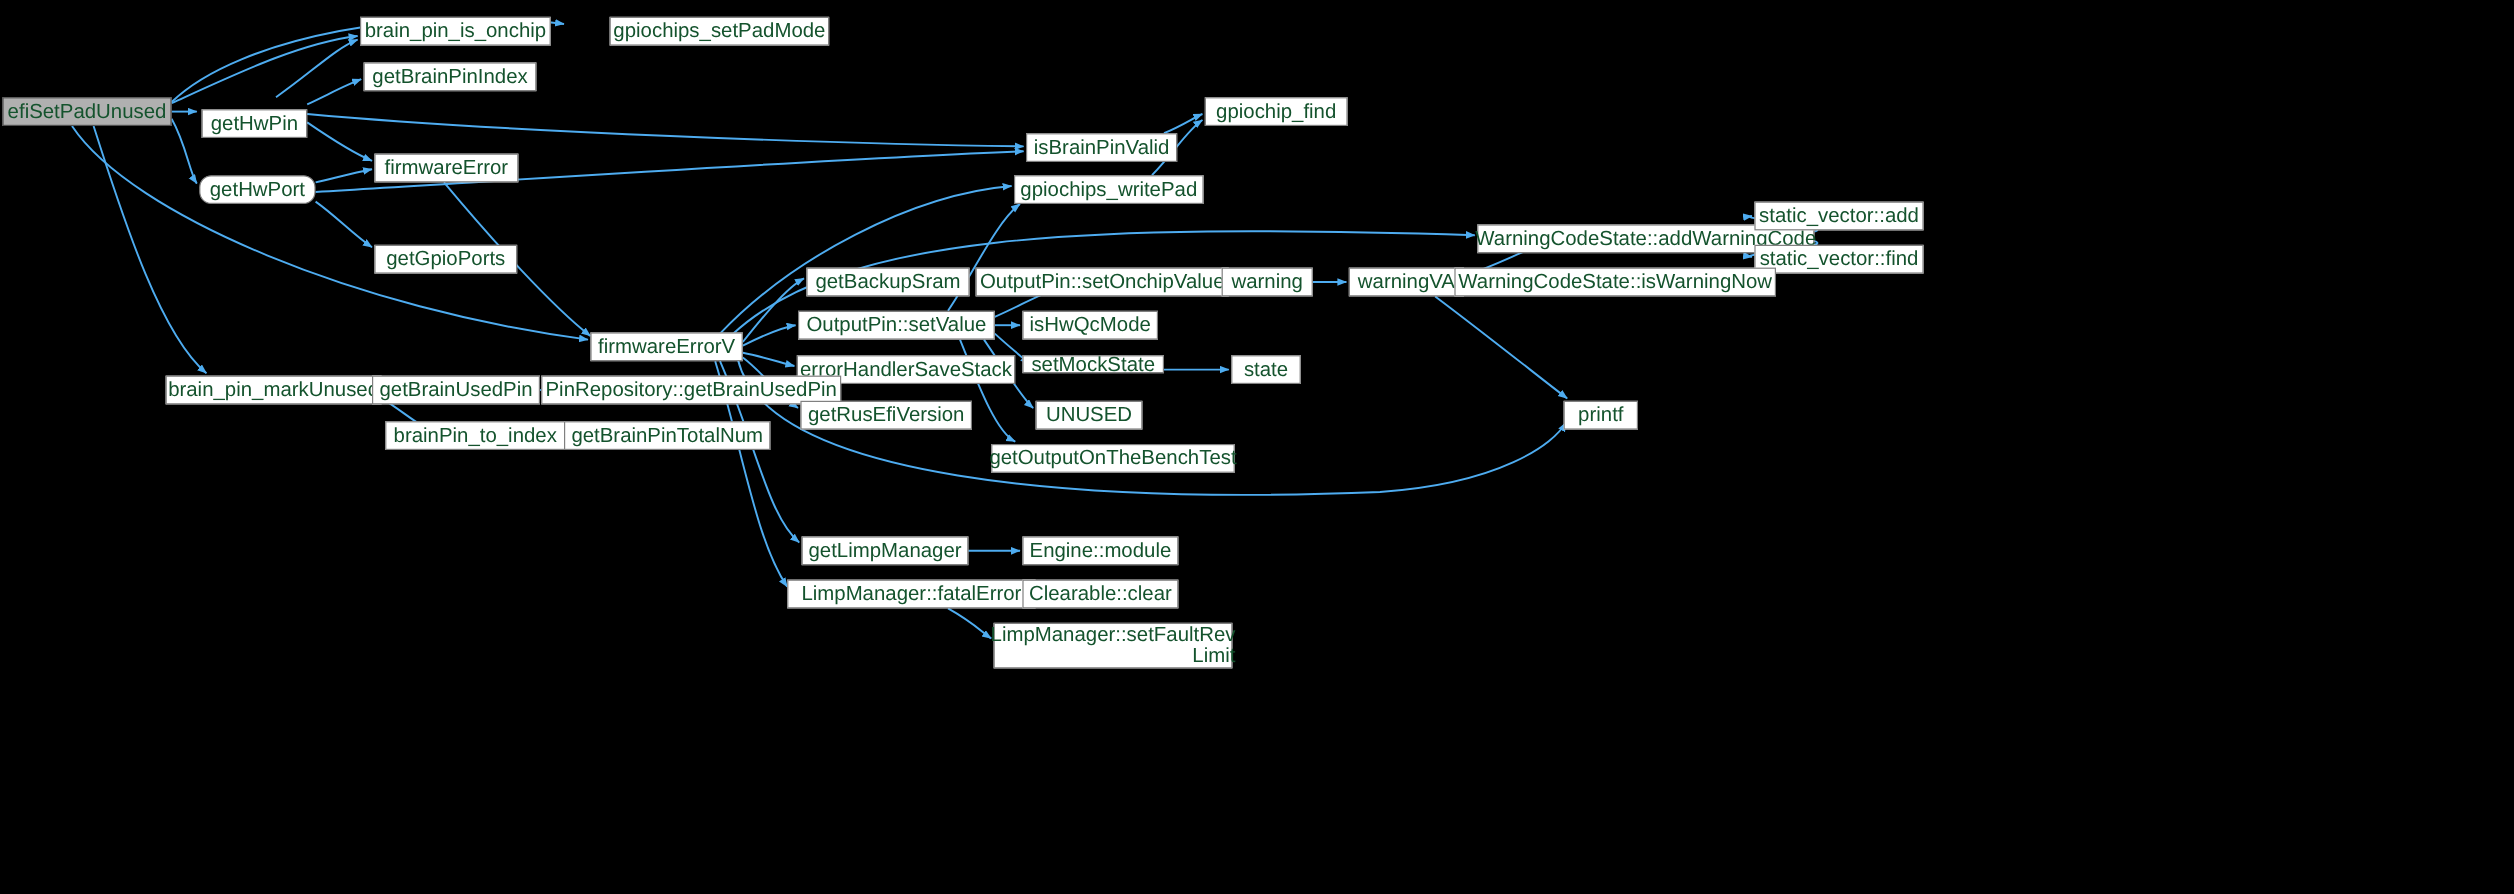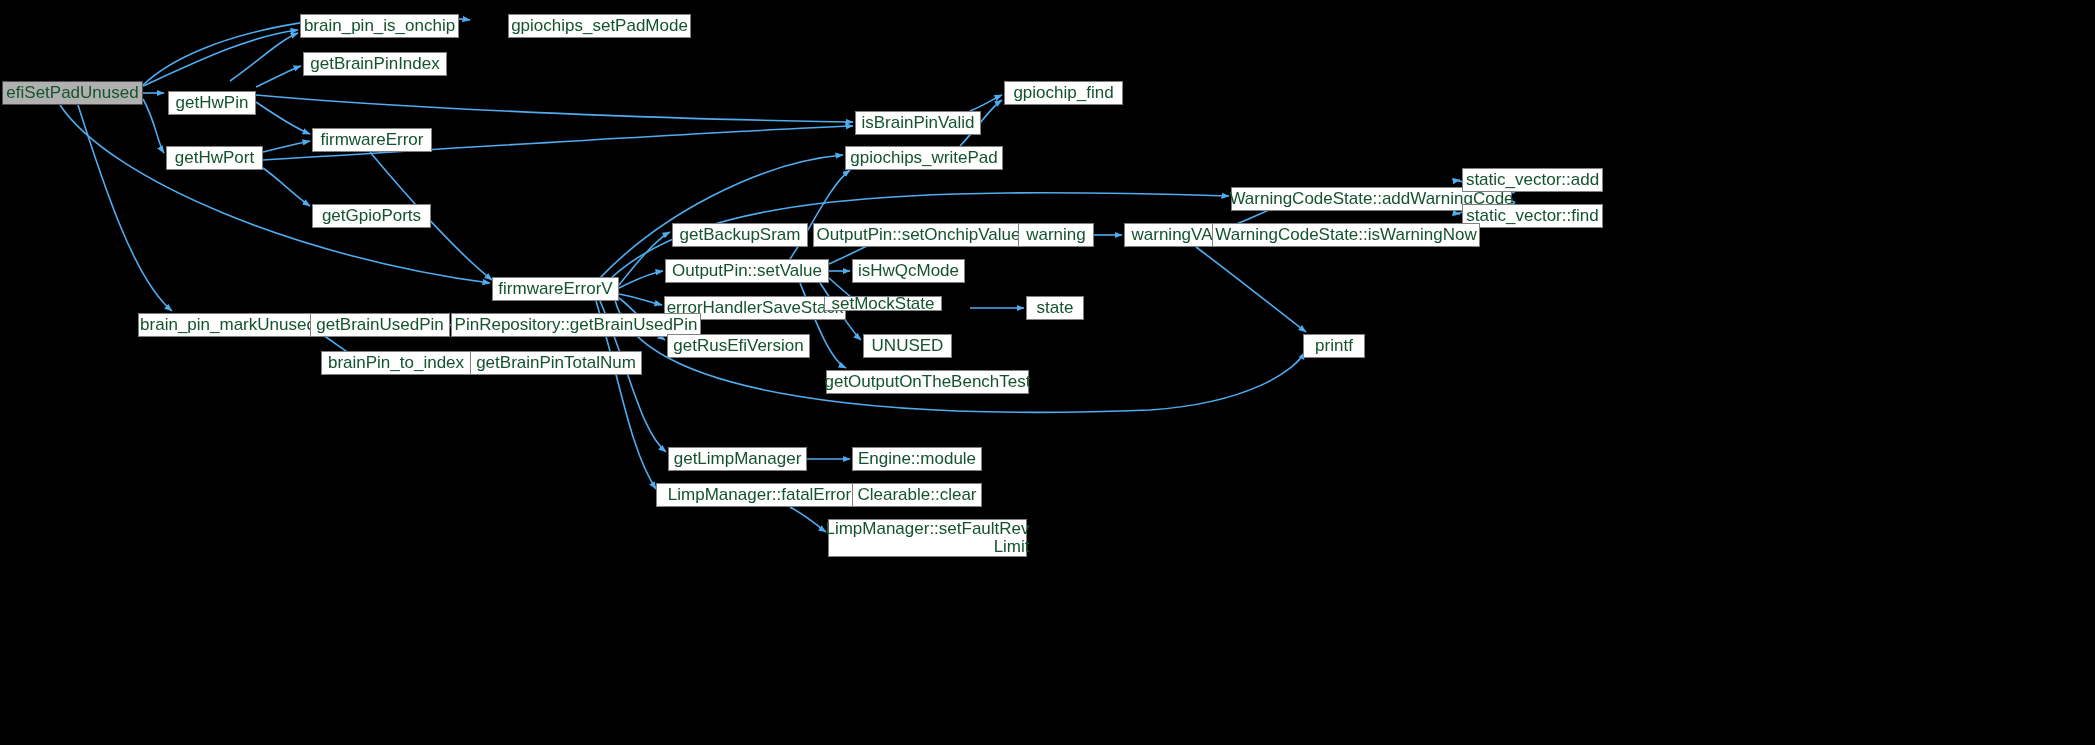--- a/index.html
+++ b/index.html
@@ -73,36 +73,36 @@
   </svg>
   <div id="node-layer">
       <div class="node root" style="left: 2px; top: 81px; width: 141px; height: 24px;">efiSetPadUnused</div>
       <div class="node" style="left: 300px; top: 14px; width: 159px; height: 24px;">brain_pin_is_onchip</div>
       <div class="node" style="left: 472px; top: 14px; width: 183px; height: 24px; margin-left: 36px;">gpiochips_setPadMode</div>
       <div class="node" style="left: 303px; top: 52px; width: 144px; height: 24px;">getBrainPinIndex</div>
       <div class="node" style="left: 168px; top: 91px; width: 88px; height: 24px;">getHwPin</div>
       <div class="node" style="left: 1004px; top: 81px; width: 119px; height: 24px;">gpiochip_find</div>
       <div class="node" style="left: 855px; top: 111px; width: 126px; height: 24px;">isBrainPinValid</div>
       <div class="node" style="left: 312px; top: 128px; width: 120px; height: 24px;">firmwareError</div>
-      <div class="node" style="left: 166px; top: 146px; width: 97px; height: 24px;">getHwPort</div>
+      <div class="node" style="left: 166px; top: 146px; width: 97px; height: 24px; border-radius: 10px;">getHwPort</div>
       <div class="node" style="left: 845px; top: 146px; width: 158px; height: 24px;">gpiochips_writePad</div>
       <div class="node" style="left: 1231px; top: 187px; width: 281px; height: 24px;">WarningCodeState::addWarningCode</div>
       <div class="node" style="left: 1462px; top: 168px; width: 141px; height: 24px;">static_vector::add</div>
       <div class="node" style="left: 1462px; top: 204px; width: 141px; height: 24px;">static_vector::find</div>
       <div class="node" style="left: 312px; top: 204px; width: 119px; height: 24px;">getGpioPorts</div>
       <div class="node" style="left: 672px; top: 223px; width: 136px; height: 24px;">getBackupSram</div>
       <div class="node" style="left: 813px; top: 223px; width: 211px; height: 24px;">OutputPin::setOnchipValue</div>
       <div class="node" style="left: 1018px; top: 223px; width: 76px; height: 24px;">warning</div>
       <div class="node" style="left: 1124px; top: 223px; width: 96px; height: 24px;">warningVA</div>
       <div class="node" style="left: 1212px; top: 223px; width: 268px; height: 24px;">WarningCodeState::isWarningNow</div>
       <div class="node" style="left: 665px; top: 259px; width: 164px; height: 24px;">OutputPin::setValue</div>
       <div class="node" style="left: 852px; top: 259px; width: 113px; height: 24px;">isHwQcMode</div>
       <div class="node" style="left: 492px; top: 277px; width: 127px; height: 24px;">firmwareErrorV</div>
       <div class="node" style="left: 664px; top: 296px; width: 182px; height: 24px;">errorHandlerSaveStack</div>
-      <div class="node" style="left: 824px; top: 296px; width: 118px; height: 15px;">setMockState</div>
+      <div class="node" style="left: 852px; top: 296px; width: 118px; height: 15px;">setMockState</div>
       <div class="node" style="left: 1026px; top: 296px; width: 58px; height: 24px;">state</div>
       <div class="node" style="left: 138px; top: 313px; width: 180px; height: 24px;">brain_pin_markUnused</div>
       <div class="node" style="left: 310px; top: 313px; width: 140px; height: 24px;">getBrainUsedPin</div>
       <div class="node" style="left: 451px; top: 313px; width: 250px; height: 24px;">PinRepository::getBrainUsedPin</div>
       <div class="node" style="left: 1303px; top: 334px; width: 62px; height: 24px;">printf</div>
       <div class="node" style="left: 667px; top: 334px; width: 143px; height: 24px;">getRusEfiVersion</div>
       <div class="node" style="left: 863px; top: 334px; width: 89px; height: 24px;">UNUSED</div>
       <div class="node" style="left: 321px; top: 351px; width: 150px; height: 24px;">brainPin_to_index</div>
       <div class="node" style="left: 470px; top: 351px; width: 172px; height: 24px;">getBrainPinTotalNum</div>
       <div class="node" style="left: 826px; top: 370px; width: 203px; height: 24px;">getOutputOnTheBenchTest</div>

